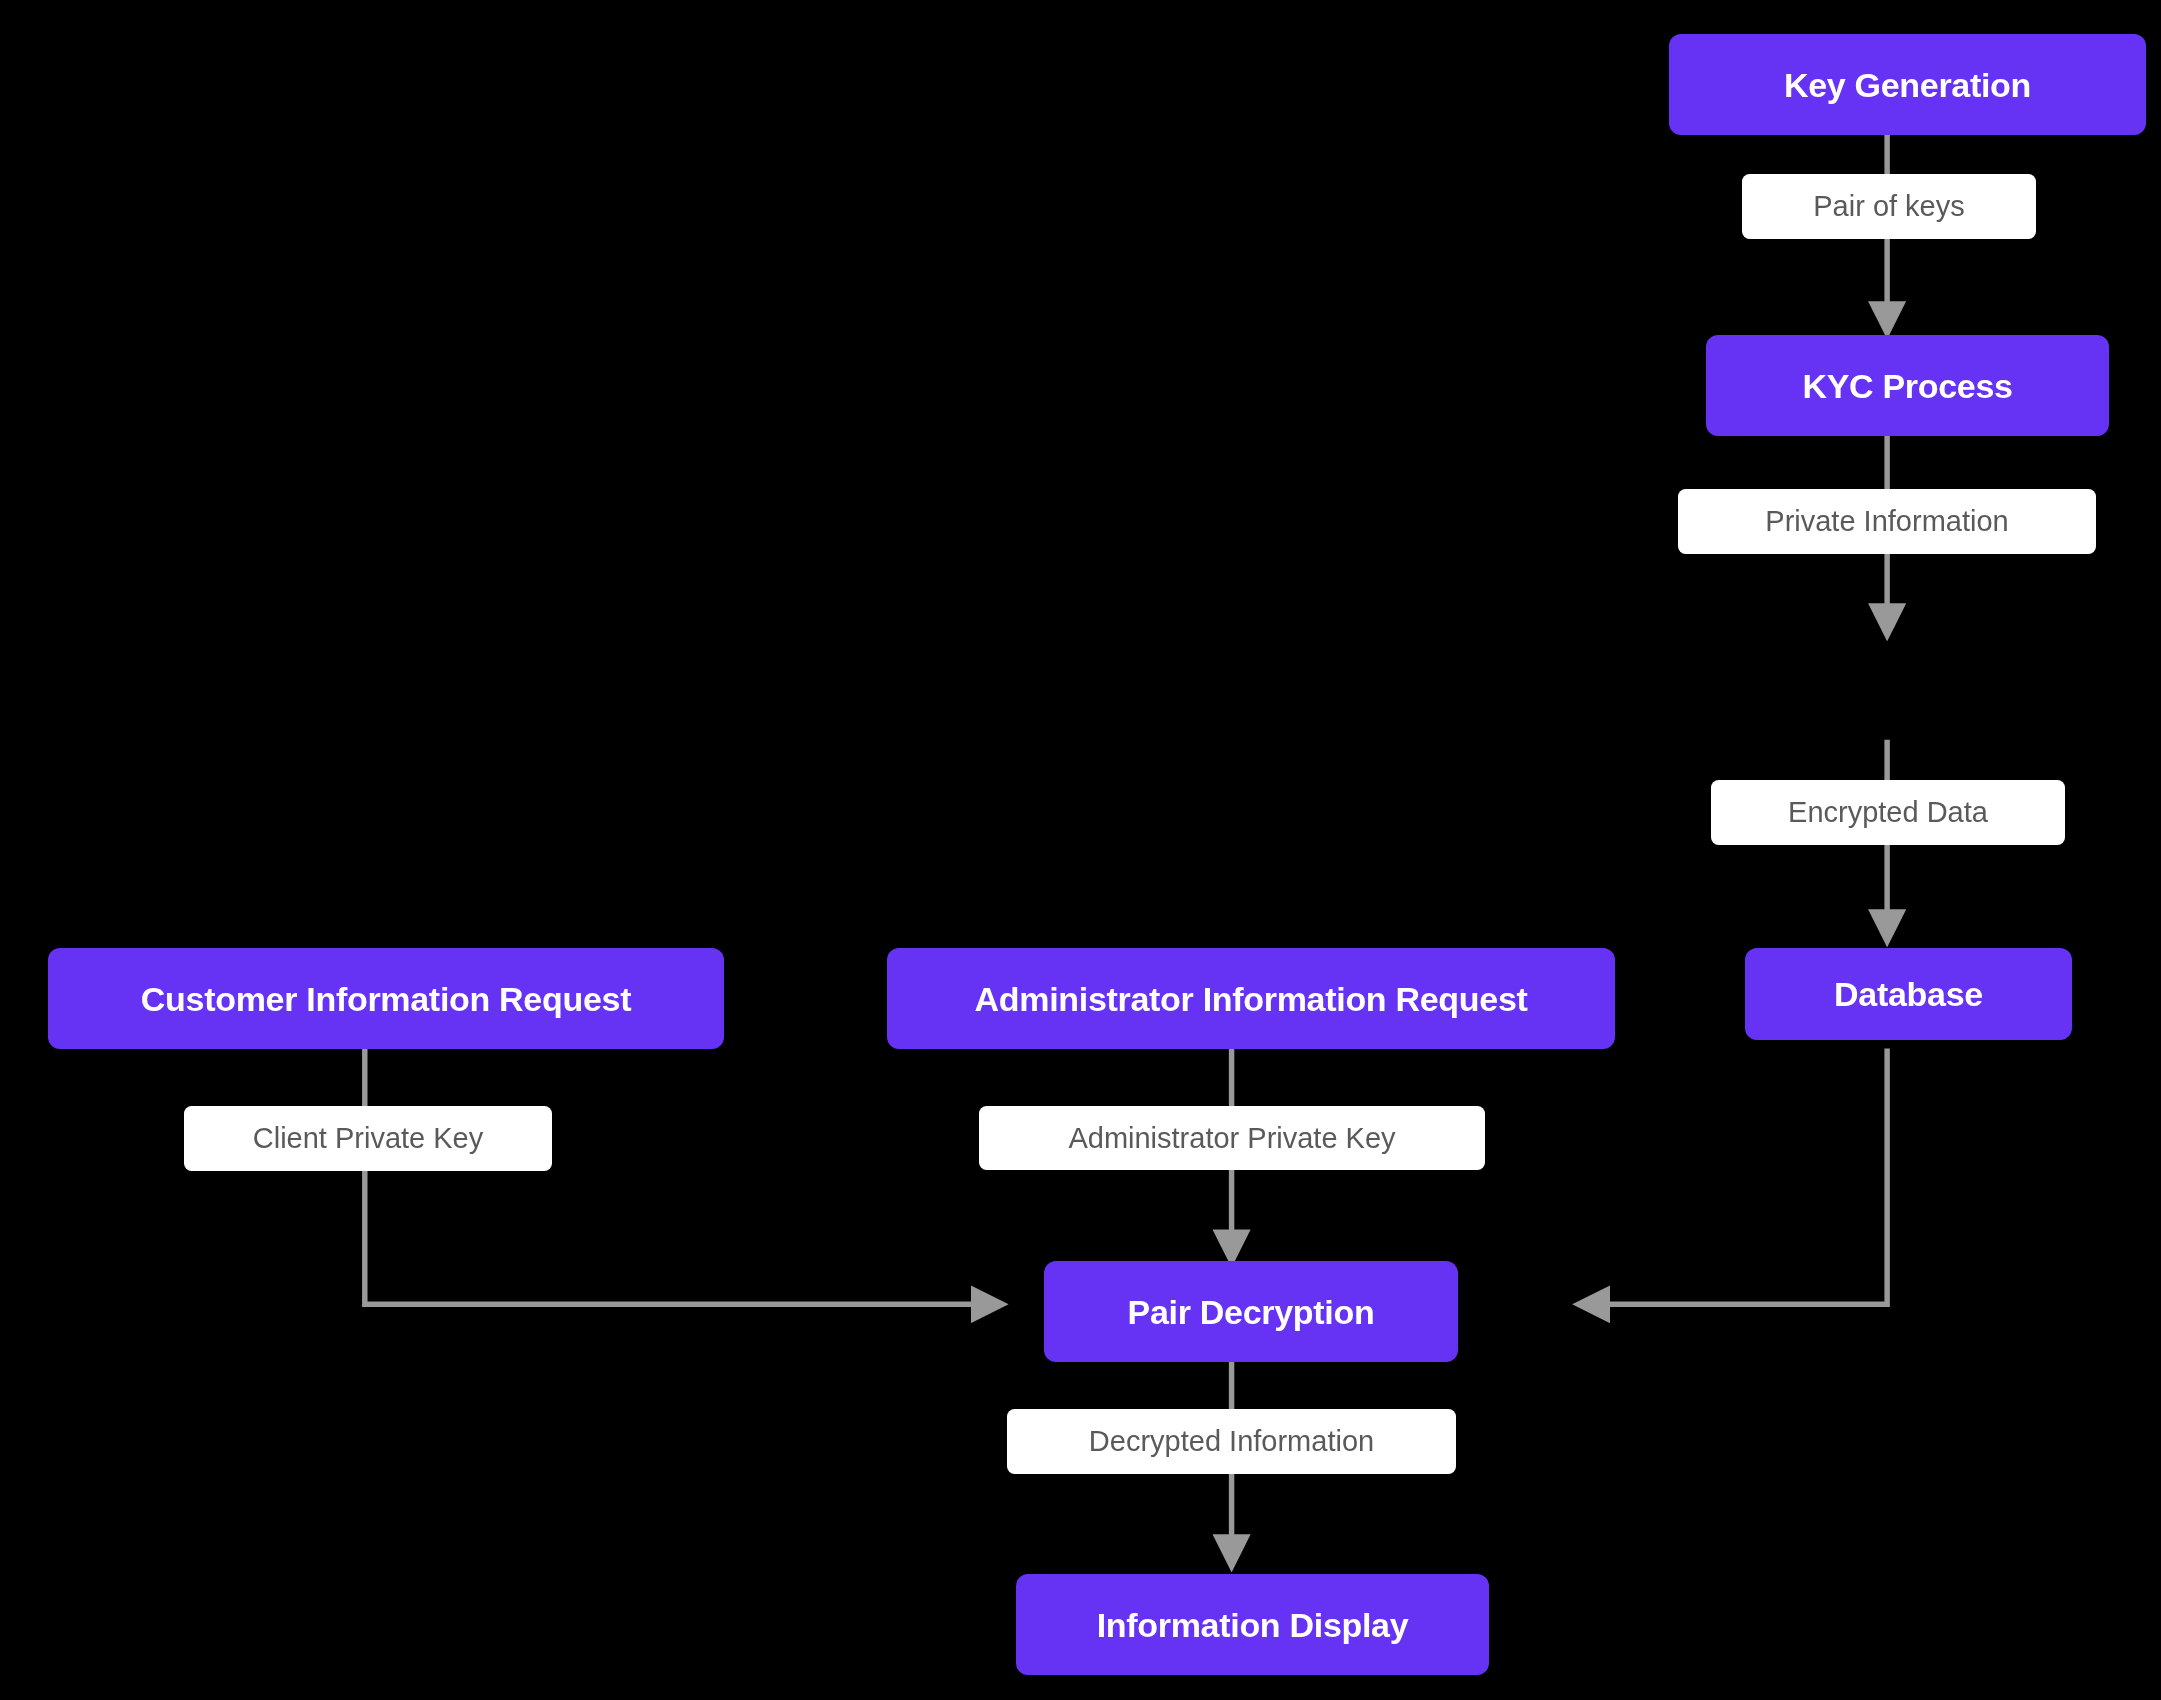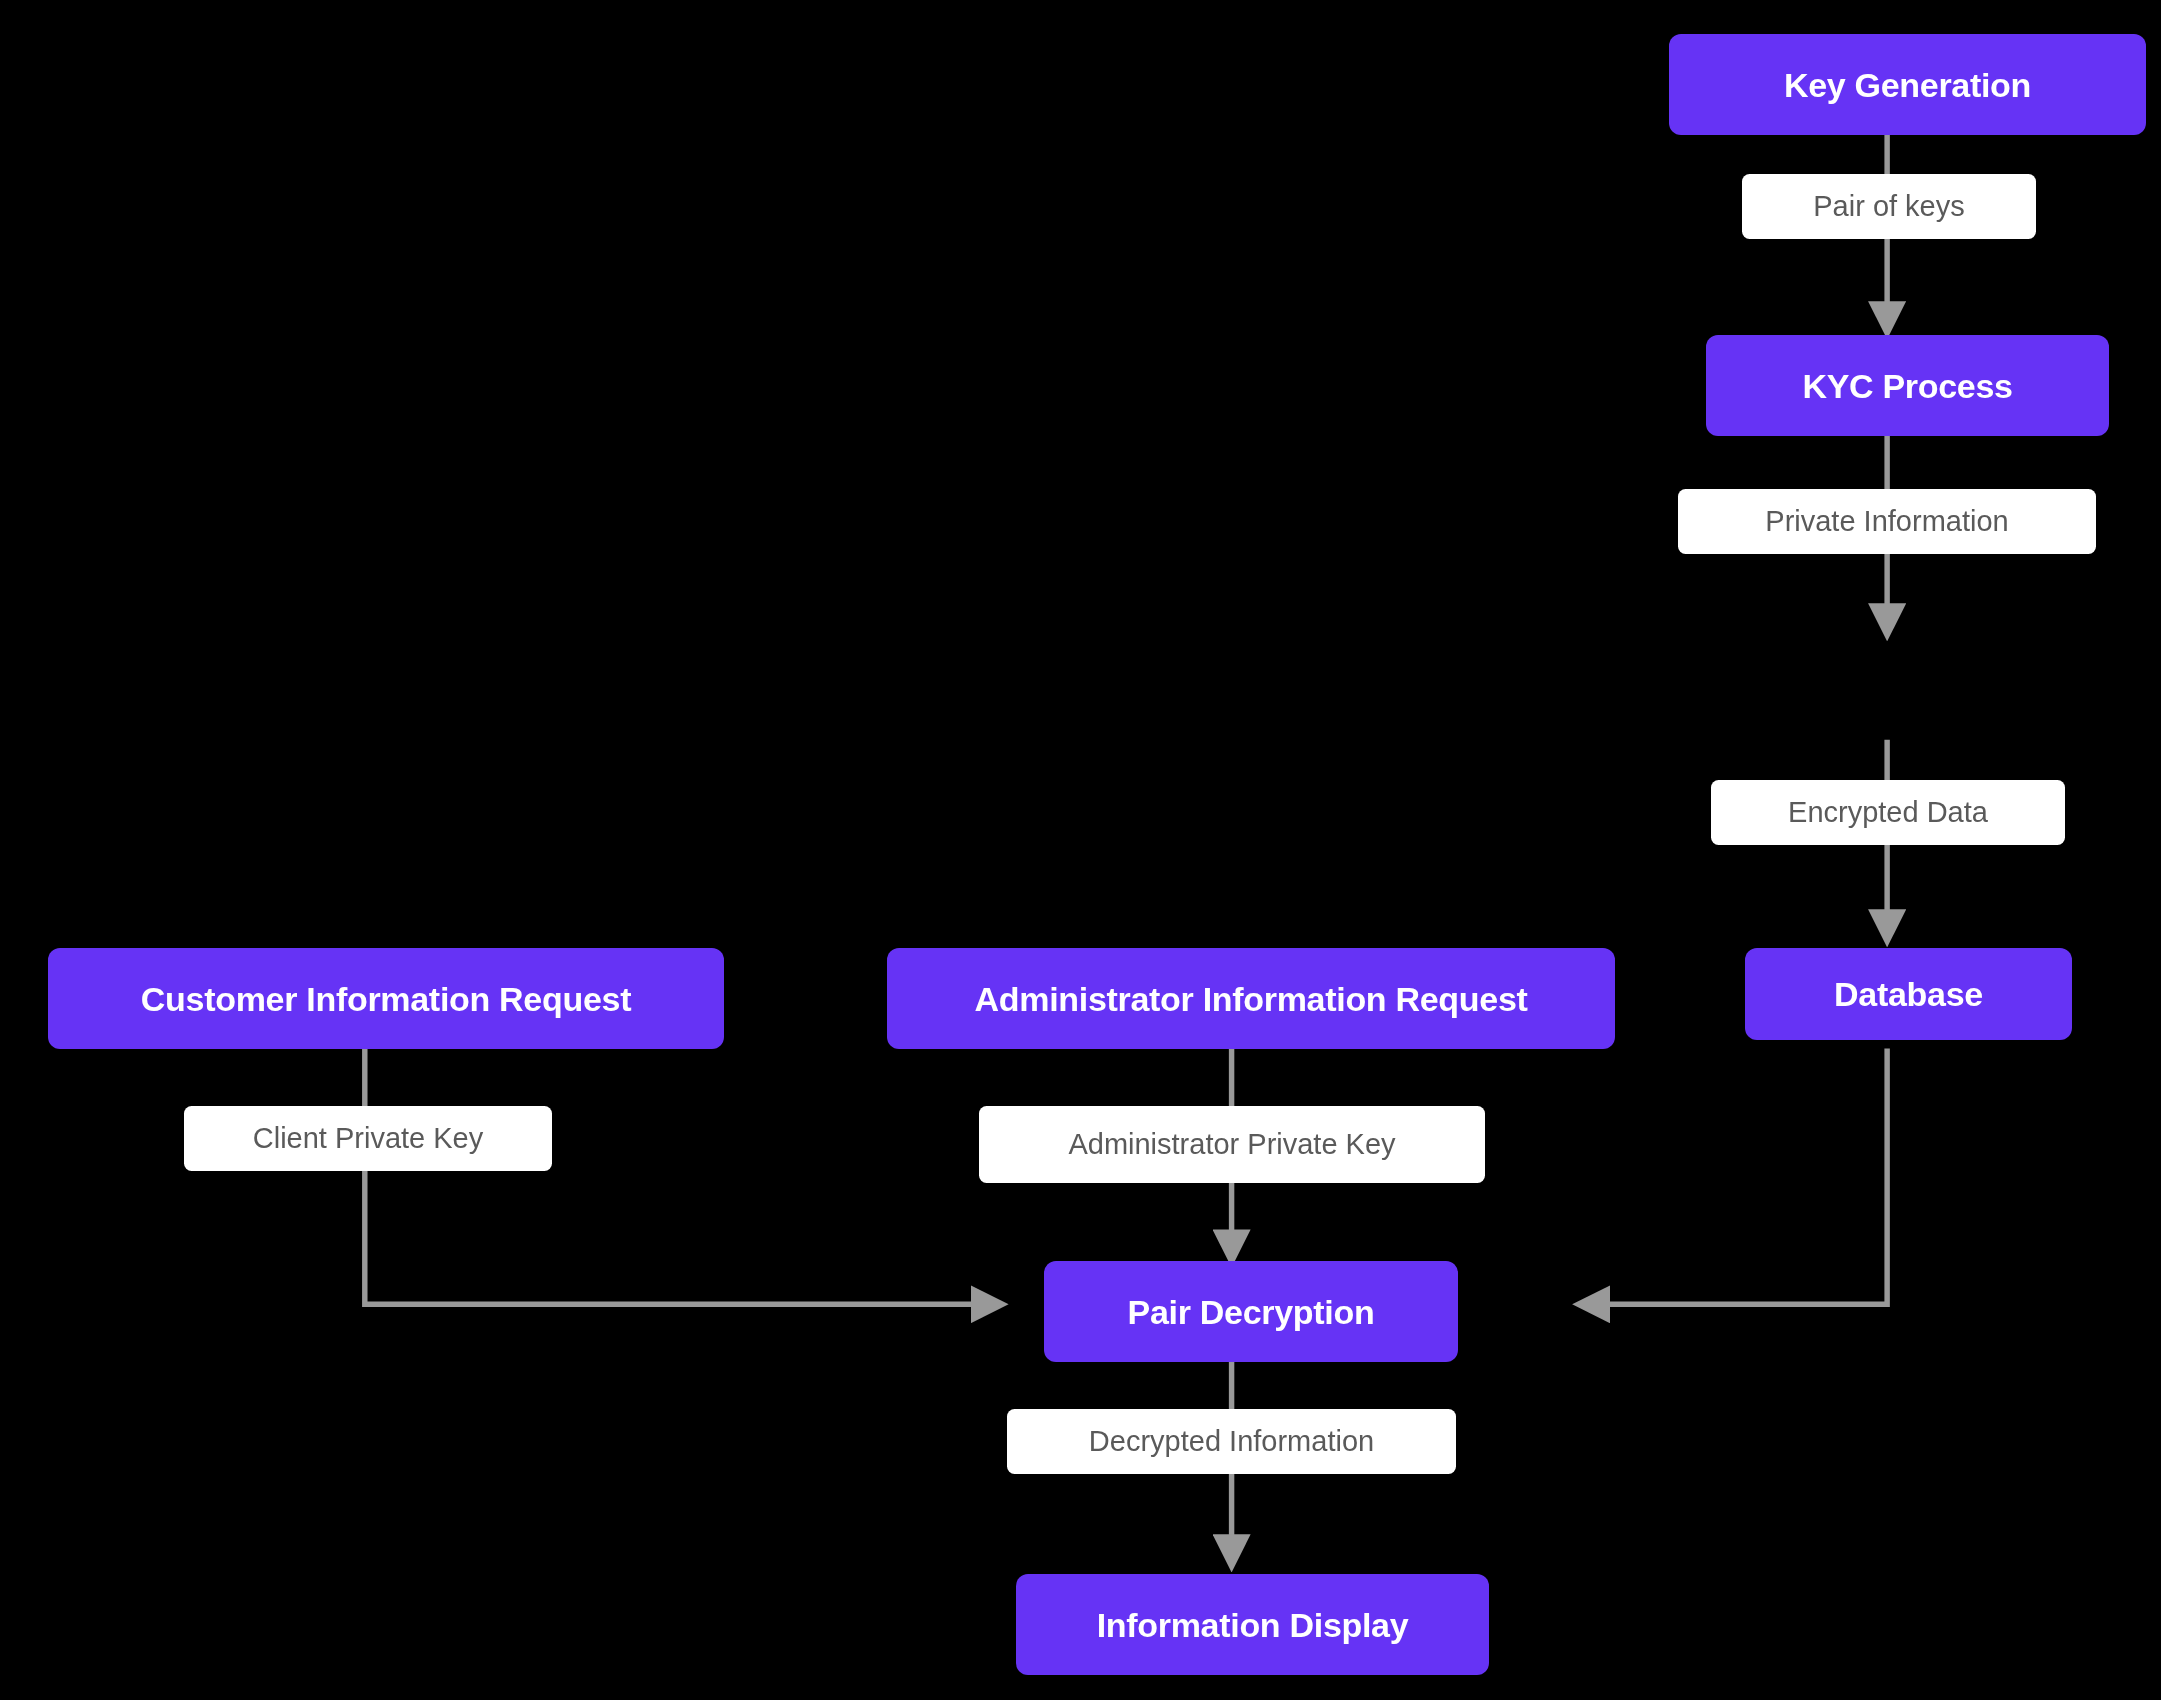--- a/index.html
+++ b/index.html
@@ -127,21 +127,21 @@
   </div>
 
   <div class="edge-label" style="left:1711px; top:780px; width:354px; height:65px;">
     <span class="edge-label-text">Encrypted Data</span>
   </div>
 
   <div class="edge-label" style="left:184px; top:1106px; width:368px; height:65px;align-items:center;">
     <span class="edge-label-text">Client Private Key</span>
   </div>
 
-  <div class="edge-label" style="left:979px; top:1106px; width:506px; height:77px;">
+  <div class="edge-label" style="left:979px; top:1106px; width:506px; height:64px;">
     <span class="edge-label-text">Administrator Private Key</span>
   </div>
 
   <div class="edge-label" style="left:1007px; top:1409px; width:449px; height:65px;">
     <span class="edge-label-text">Decrypted Information</span>
   </div>
 
 </div>
 
 

